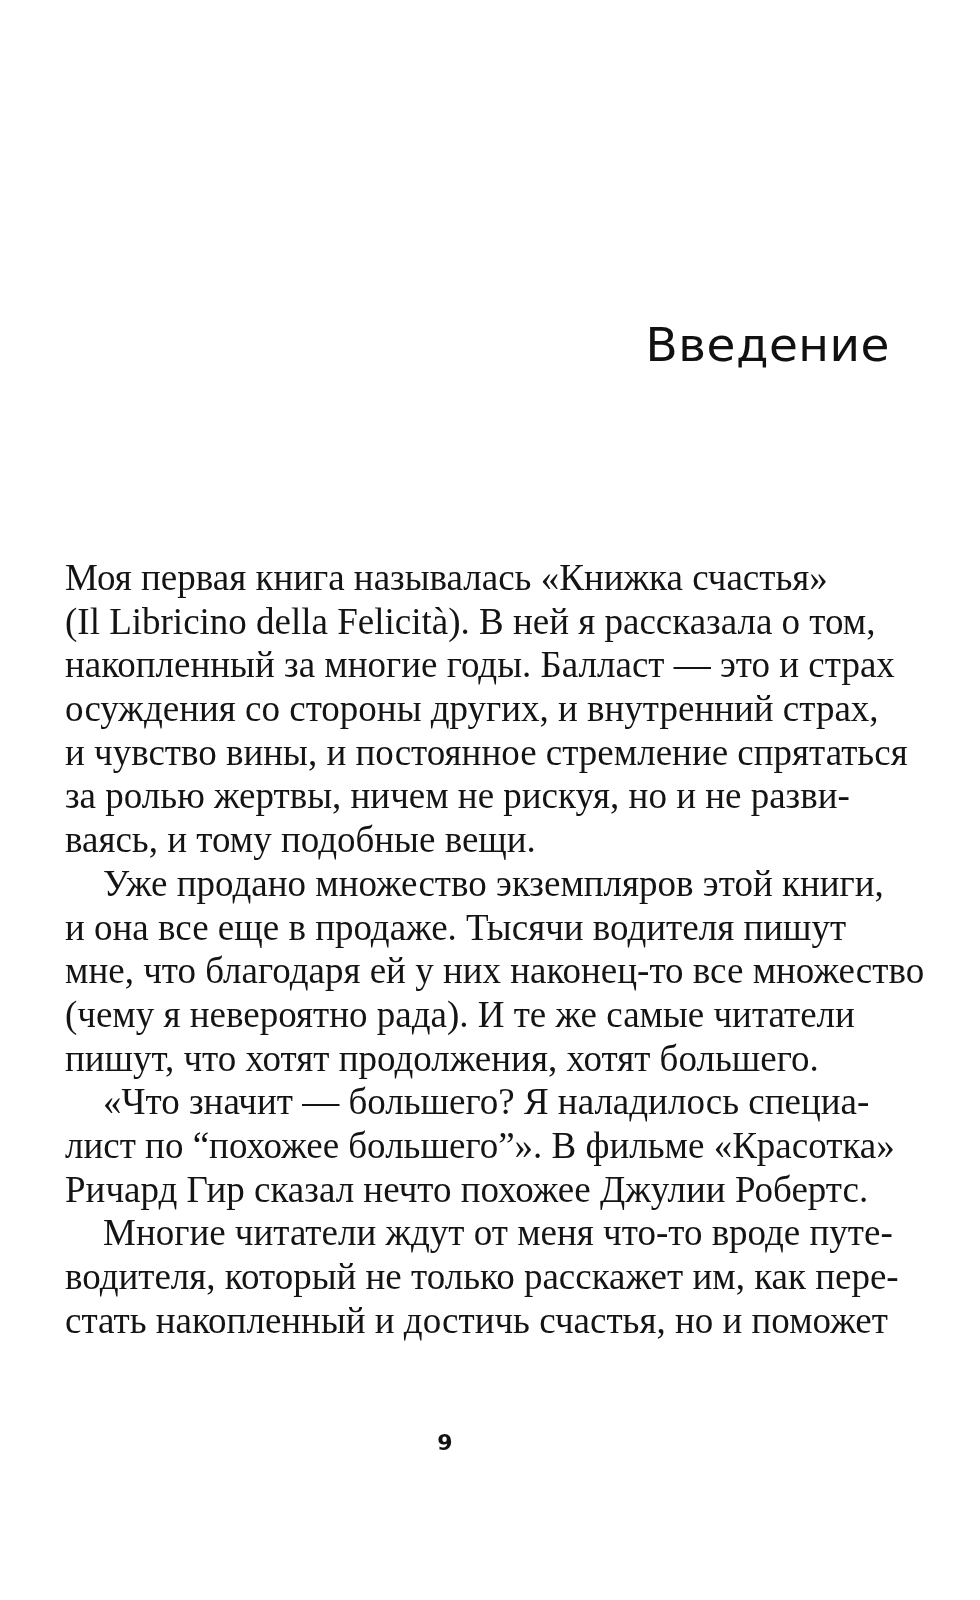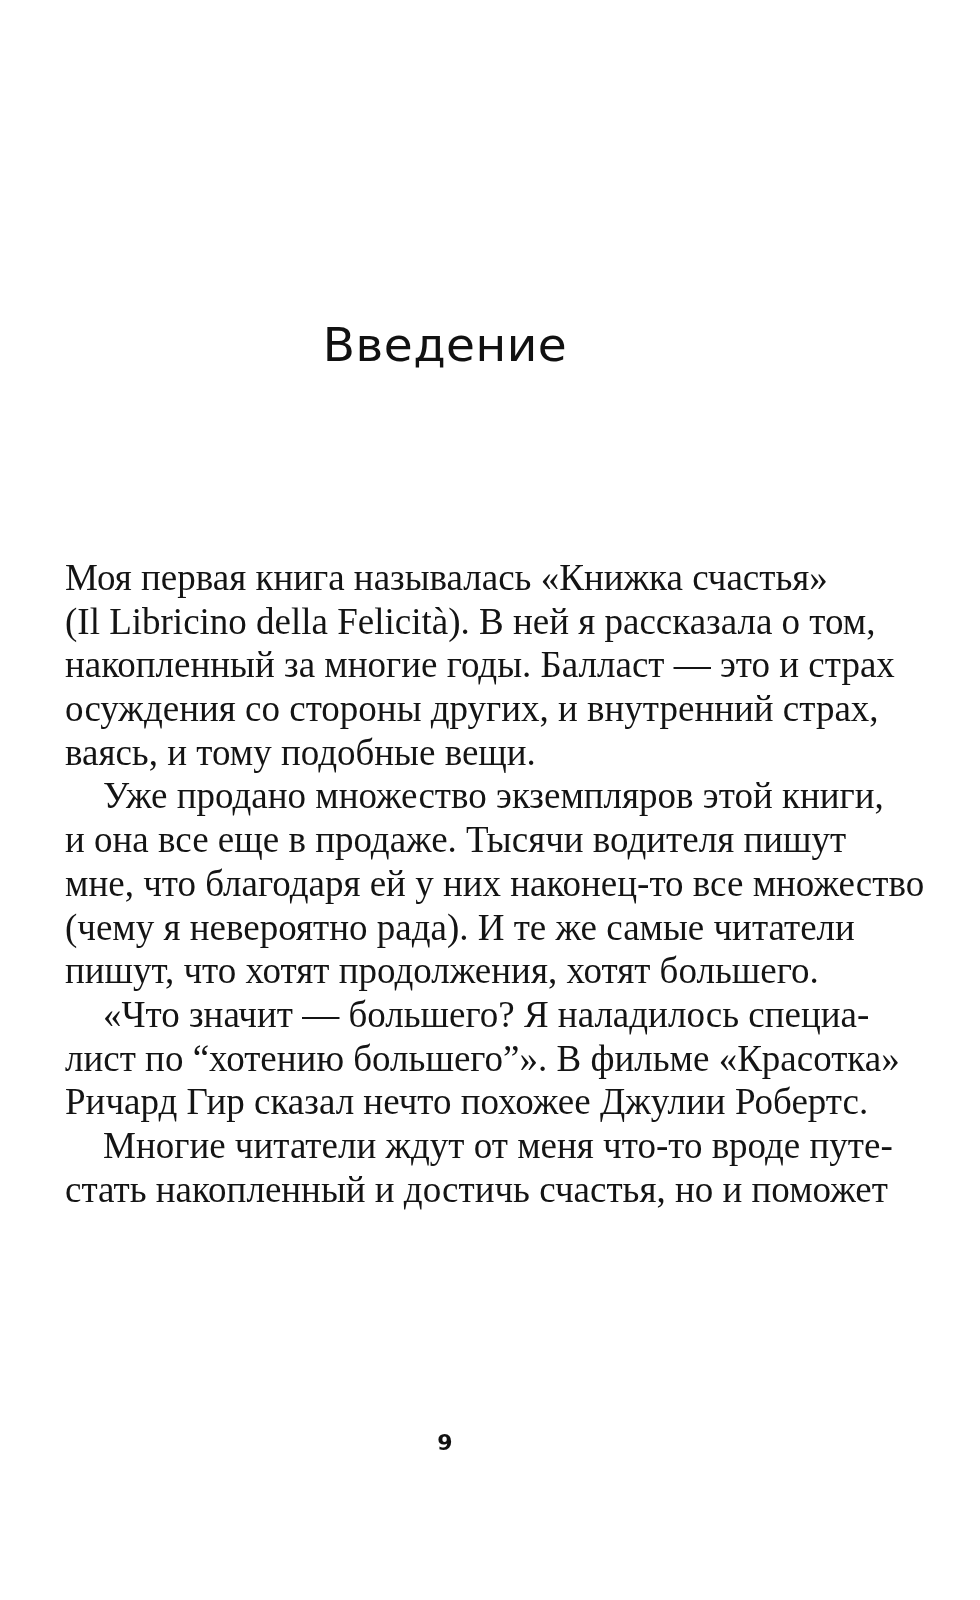--- a/index.html
+++ b/index.html
@@ -3,21 +3,21 @@
   <meta charset="utf-8">
   <style>
     html, body { margin: 0; padding: 0; }
     body {
       width: 980px; height: 1600px; background: #ffffff;
       position: relative; overflow: hidden; color: #111111;
     }
     .page { position: absolute; left: 0; top: 0; width: 980px; height: 1600px; background: #fff; }
     .chapter-title {
       position: absolute; left: 0; width: 890px; top: 286px;
-      text-align: center;
+      text-align: right;
       font-family: "DejaVu Sans", sans-serif;
       font-size: 47px; font-weight: normal; letter-spacing: 0.5px;
       color: #111;
     }
     .body-text {
       position: absolute; left: 65px; top: 556px; width: 762px;
       font-family: Liberation Serif, serif;
       font-size: 37px; line-height: 43.7px; color: #141414;
     }
     .line { display: block; white-space: nowrap; text-align: justify; text-align-last: justify; height: 43.7px; }
@@ -35,30 +35,33 @@
 
 <div class="page">
   <h1 class="chapter-title">Введение</h1>
 
   <div class="body-text">
 
     <span class="line">Моя первая книга называлась «Книжка счастья»</span>
     <span class="line">(Il Libricino della Felicità). В ней я рассказала о том,</span>
     <span class="line">накопленный за многие годы. Балласт — это и страх</span>
     <span class="line">осуждения со стороны других, и внутренний страх,</span>
+    <span class="line">и чувство вины, и постоянное стремление спрятаться</span>
+    <span class="line">за ролью жертвы, ничем не рискуя, но и не разви-</span>
     <span class="line last">ваясь, и тому подобные вещи.</span>
 
     <span class="line indent">Уже продано множество экземпляров этой книги,</span>
     <span class="line">и она все еще в продаже. Тысячи водителя пишут</span>
     <span class="line">мне, что благодаря ей у них наконец-то все множество</span>
     <span class="line">(чему я невероятно рада). И те же самые читатели</span>
     <span class="line last">пишут, что хотят продолжения, хотят большего.</span>
 
     <span class="line indent">«Что значит — большего? Я наладилось специа-</span>
-    <span class="line">лист по “хотению большего”». В фильме «Красотка»</span>
+    <span class="line">лист по “похожее большего”». В фильме «Красотка»</span>
     <span class="line last">Ричард Гир сказал нечто похожее Джулии Робертс.</span>
 
     <span class="line indent">Многие читатели ждут от меня что-то вроде путе-</span>
+    <span class="line">водителя, который не только расскажет им, как пере-</span>
     <span class="line">стать накопленный и достичь счастья, но и поможет</span>
   </div>
 
   <div class="page-number">9</div>
 </div>
 
 </body></html>

